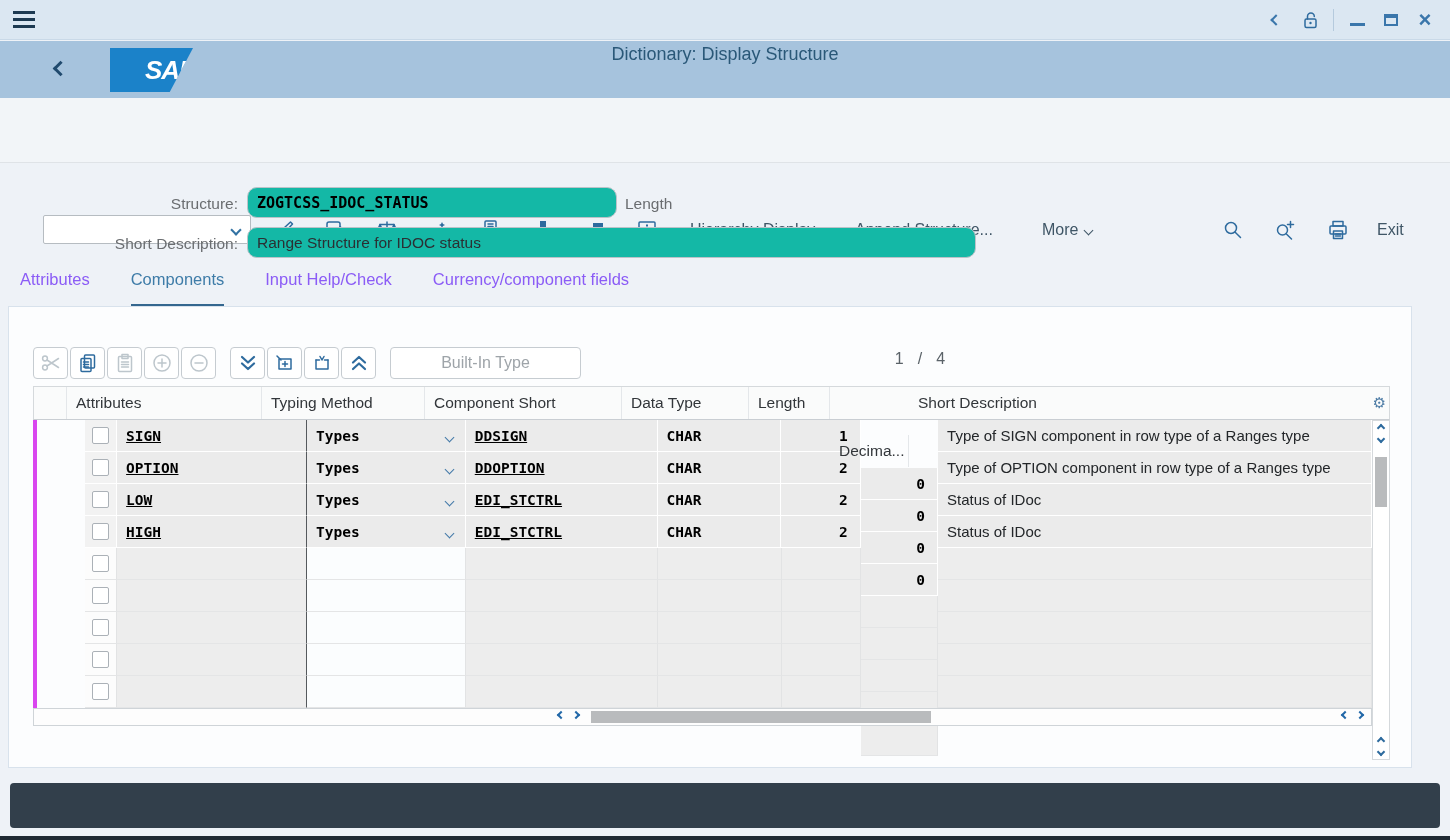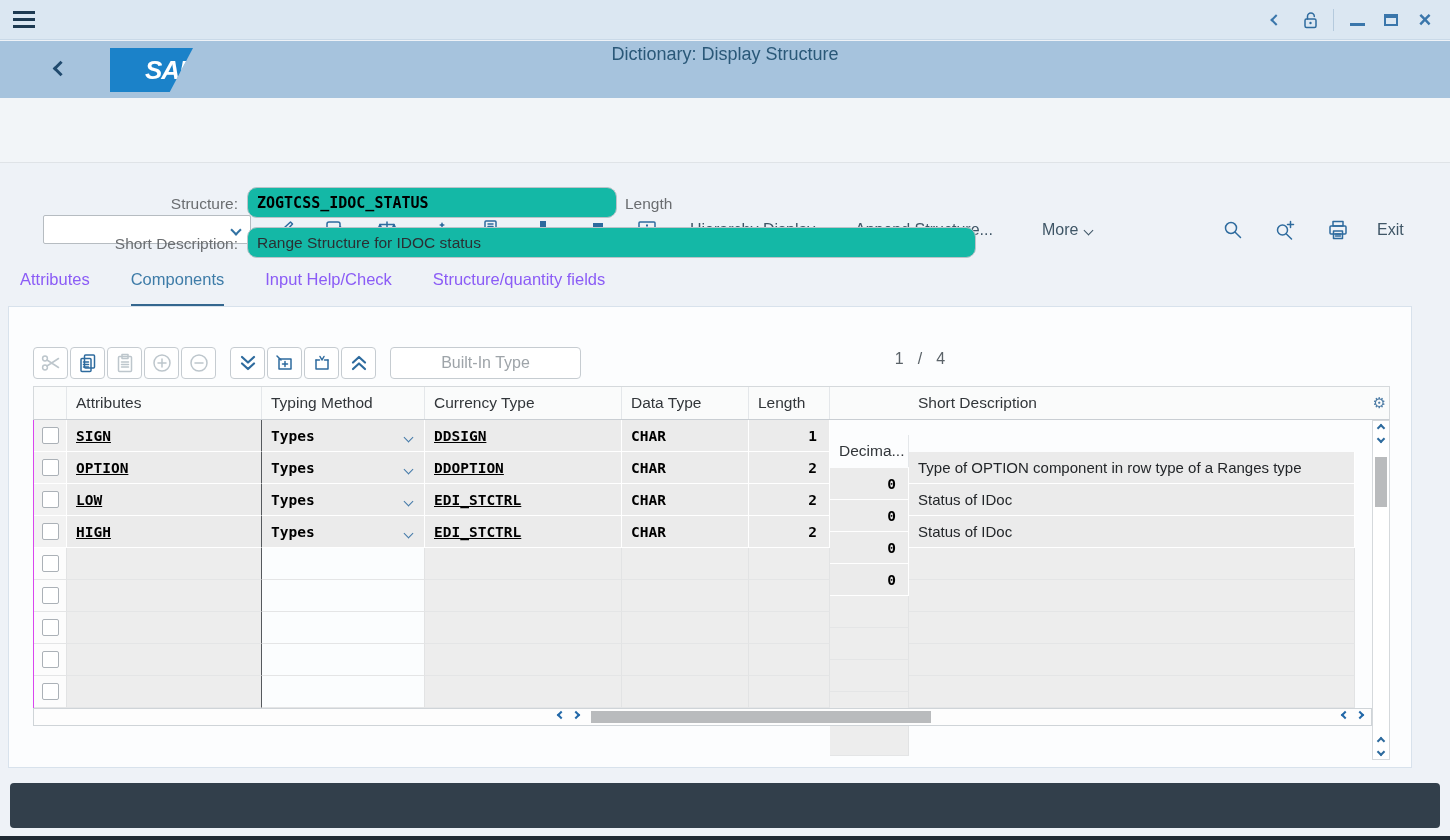--- a/index.html
+++ b/index.html
@@ -60,21 +60,21 @@
   .ttb-btn { width:35px; height:32px; background:#fff; border:1px solid #c6ccd1; border-radius:4px; margin-right:2px; display:flex; align-items:center; justify-content:center; cursor:pointer; }
   .ttb-gap { width:12px; }
   .ttb-wide { width:191px; color:#9ea4a9; font-size:16px; }
   .pageinfo { position:absolute; left:855px; top:350px; width:130px; text-align:center; font-size:16px; color:#5a6268; }
   .pageinfo span { padding:0 7px; }
 
   
   .tbl { position:absolute; left:33px; top:386px; width:1357px; }
   .thead { display:flex; width:1357px; height:34px; background:#fafbfb; border-top:1px solid #d5d9dc; border-bottom:1px solid #c9ced3; border-left:1px solid #d5d9dc; border-right:1px solid #d5d9dc; font-size:15.5px; color:#32363a; position:relative; }
   .th { display:flex; align-items:center; padding-left:9px; border-right:1px solid #e4e7ea; height:100%; }
-  .tbody { width:1339px; border-left:1px solid #d946ef; }
+  .tbody { width:1339px; border-left:4px solid #d946ef;padding-left:48px; }
   .trow { display:flex; height:32px; }
   .c { display:flex; align-items:center; padding-left:9px; height:100%; border-right:1px solid #fff; border-bottom:1px solid #fff; overflow:hidden; white-space:nowrap; }
   .trow.filled .c { background:#ebebeb; }
   .trow.filled .c.cb { background:#f2f2f2; }
   .trow.empty .c { background:#ededed; border-right:1px solid #e2e3e4; border-bottom:1px solid #e4e5e6; }
   .trow.empty .c.cb { background:#fcfcfc; }
   .trow.empty .c.typ { background:#fbfdfe; }
   .w-cb{width:33px; justify-content:center; padding-left:0;}
   .w-comp{width:195px;} .w-typ{width:163px;} .w-ctype{width:197px;} .w-dtype{width:127px;}
   .w-len{width:81px;} .w-dec{width:79px;margin-top:48px;} .w-desc{width:464px;} .w-desc-b{width:446px;}
@@ -261,21 +261,21 @@
 
 <div class="flabel" style="left:78px; top:235px;">Short Description:</div>
 <div class="finput" style="left:247px; top:227px; width:729px; height:31px;">
   <span class="fval-sans">Range Structure for IDOC status</span>
 </div>
 
 <div class="tabs">
   <div class="tab">Attributes</div>
   <div class="tab active">Components</div>
   <div class="tab">Input Help/Check</div>
-  <div class="tab">Structure/quantity fields</div>
+  <div class="tab">Currency/component fields</div>
 </div>
 
 <div class="panel"></div>
 
 <div class="ttb">
   <div class="ttb-btn dis">
     <svg width="24" height="24" viewBox="0 0 24 24">
         <circle class="st" cx="6" cy="7.5" r="2.4"></circle>
         <circle class="st" cx="6" cy="16.5" r="2.4"></circle>
         <path class="st" d="M8 9 L19.5 16.5 M8 15 L19.5 7.5"></path>
@@ -340,21 +340,21 @@
 <div class="pageinfo">
   <span>1</span><span>/</span><span>4</span>
 </div>
 
 <div class="tbl">
 
   <div class="thead">
     <div class="th w-cb"></div>
     <div class="th w-comp">Attributes</div>
     <div class="th w-typ">Typing Method</div>
-    <div class="th w-ctype">Currency Type</div>
+    <div class="th w-ctype">Component Short</div>
     <div class="th w-dtype">Data Type</div>
     <div class="th w-len">Length</div>
     <div class="th w-dec">Decima...</div>
     <div class="th w-desc" style="border-right:none;">Short Description</div>
     <div class="gear">⚙</div>
   </div>
 
   <div class="tbody">
 
     <div class="trow filled">
@@ -372,20 +372,23 @@
           <span class="cellmono ulink">DDSIGN</span>
         </div>
       <div class="c w-dtype">
           <span class="cellmono">CHAR</span>
         </div>
       <div class="c w-len num">
           <span class="cellmono">1</span>
         </div>
       <div class="c w-dec num">
           <span class="cellmono">0</span>
+        </div>
+      <div class="c w-desc-b">
+          <span class="desc-txt">Type of SIGN component in row type of a Ranges type</span>
         </div>
     </div>
 
     <div class="trow filled">
       <div class="c cb w-cb">
           <span class="checkbox"></span>
         </div>
       <div class="c w-comp darkline">
           <span class="cellmono ulink">OPTION</span>
         </div>

